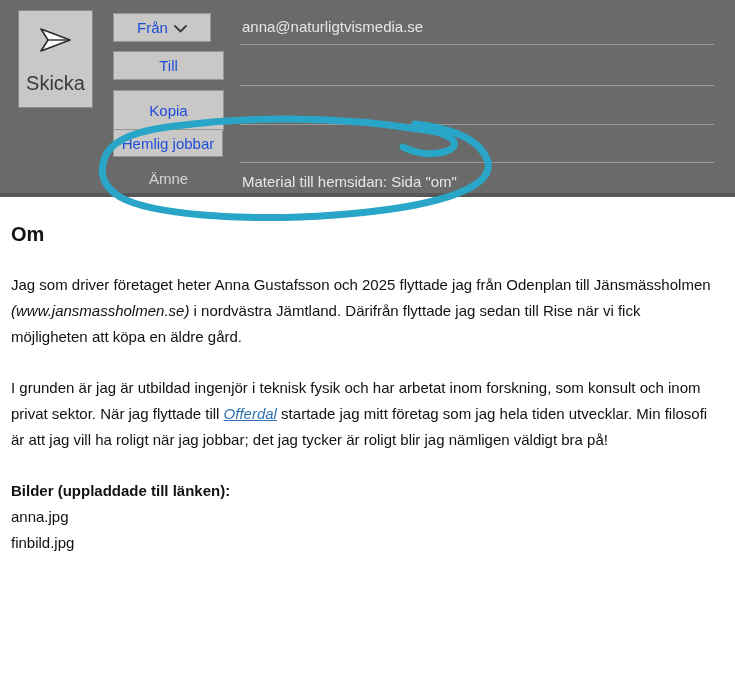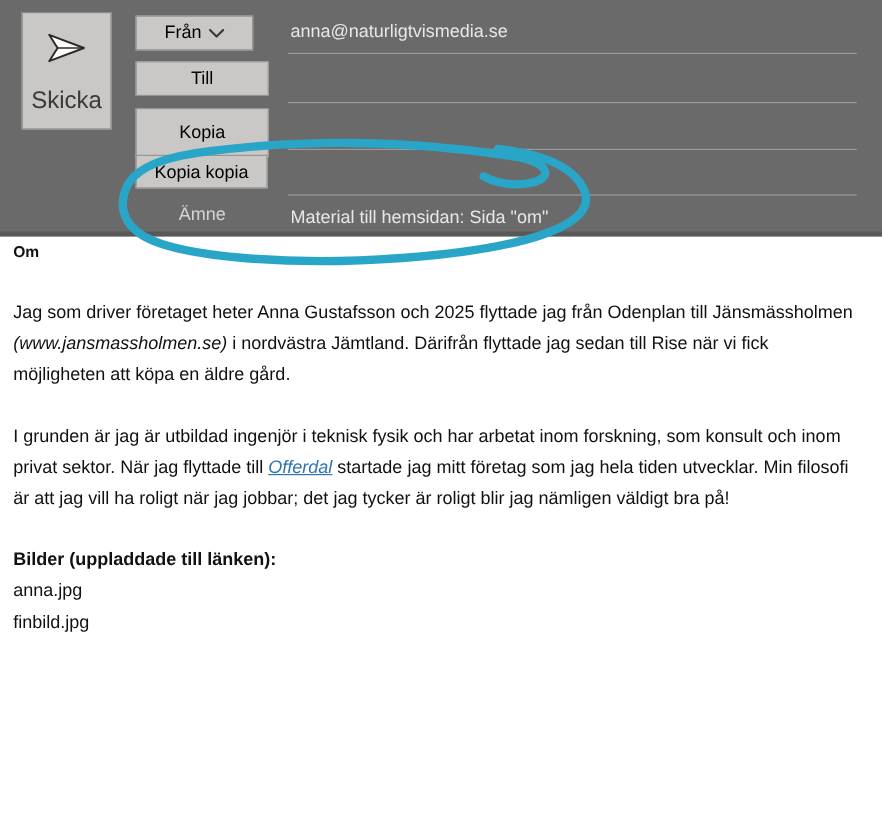--- a/index.html
+++ b/index.html
@@ -35,21 +35,21 @@
     justify-content: center;
     gap: 14px;
     cursor: pointer;
     text-align: center;
   }
   .send-btn .plane { display: block; margin-top: 4px; }
   .hdr-btn {
     position: absolute;
     background: #cac8c6;
     border: 1px solid #989694;
-    color: #000000;
+    color: #1d4ed8;
     font-family: "Liberation Sans", sans-serif;
     font-size: 15px;
     display: flex;
     align-items: center;
     justify-content: center;
     gap: 6px;
     cursor: pointer;
   }
   .btn-from  { left: 113px; top: 13px;  width: 98px;  height: 29px; }
   .btn-to    { left: 113px; top: 51px;  width: 111px; height: 29px; }
@@ -100,22 +100,23 @@
   
   .mail-body {
     position: absolute;
     left: 11px; top: 197px;
     width: 712px;
     color: #111111;
     font-size: 15px;
     line-height: 26px;
   }
   .mail-body .heading {
+    margin-top: 24px;
     font-weight: bold;
-    font-size: 13px;
+    font-size: 20px;
   }
   .mail-body p.para { margin-top: 25px; max-width: 703px; }
   .mail-body .italic { font-style: italic; text-align: right; }
   .mail-body a.link {
     color: #2e74b5;
     text-decoration: underline;
     cursor: pointer;
     font-style: italic;
   }
   .attach-heading { margin-top: 25px; font-weight: bold; }
@@ -162,21 +163,21 @@
     <input class="field-input input-to" value="" style="">
     <div class="sep sep-2"></div>
 
     <button class="hdr-btn btn-cc">
       <span>Kopia</span>
     </button>
     <input class="field-input input-cc" value="" style="">
     <div class="sep sep-3"></div>
 
     <button class="hdr-btn btn-bcc">
-      <span>Kopia kopia</span>
+      <span>Hemlig jobbar</span>
     </button>
     <input class="field-input input-bcc" value="" style="">
     <div class="sep sep-4"></div>
 
     <div class="subject-label">Ämne</div>
     <input class="field-input input-subject" value="Material till hemsidan: Sida &quot;om&quot;" style="">
   </div>
 
   <div class="mail-body">
     <div class="heading">Om</div>

